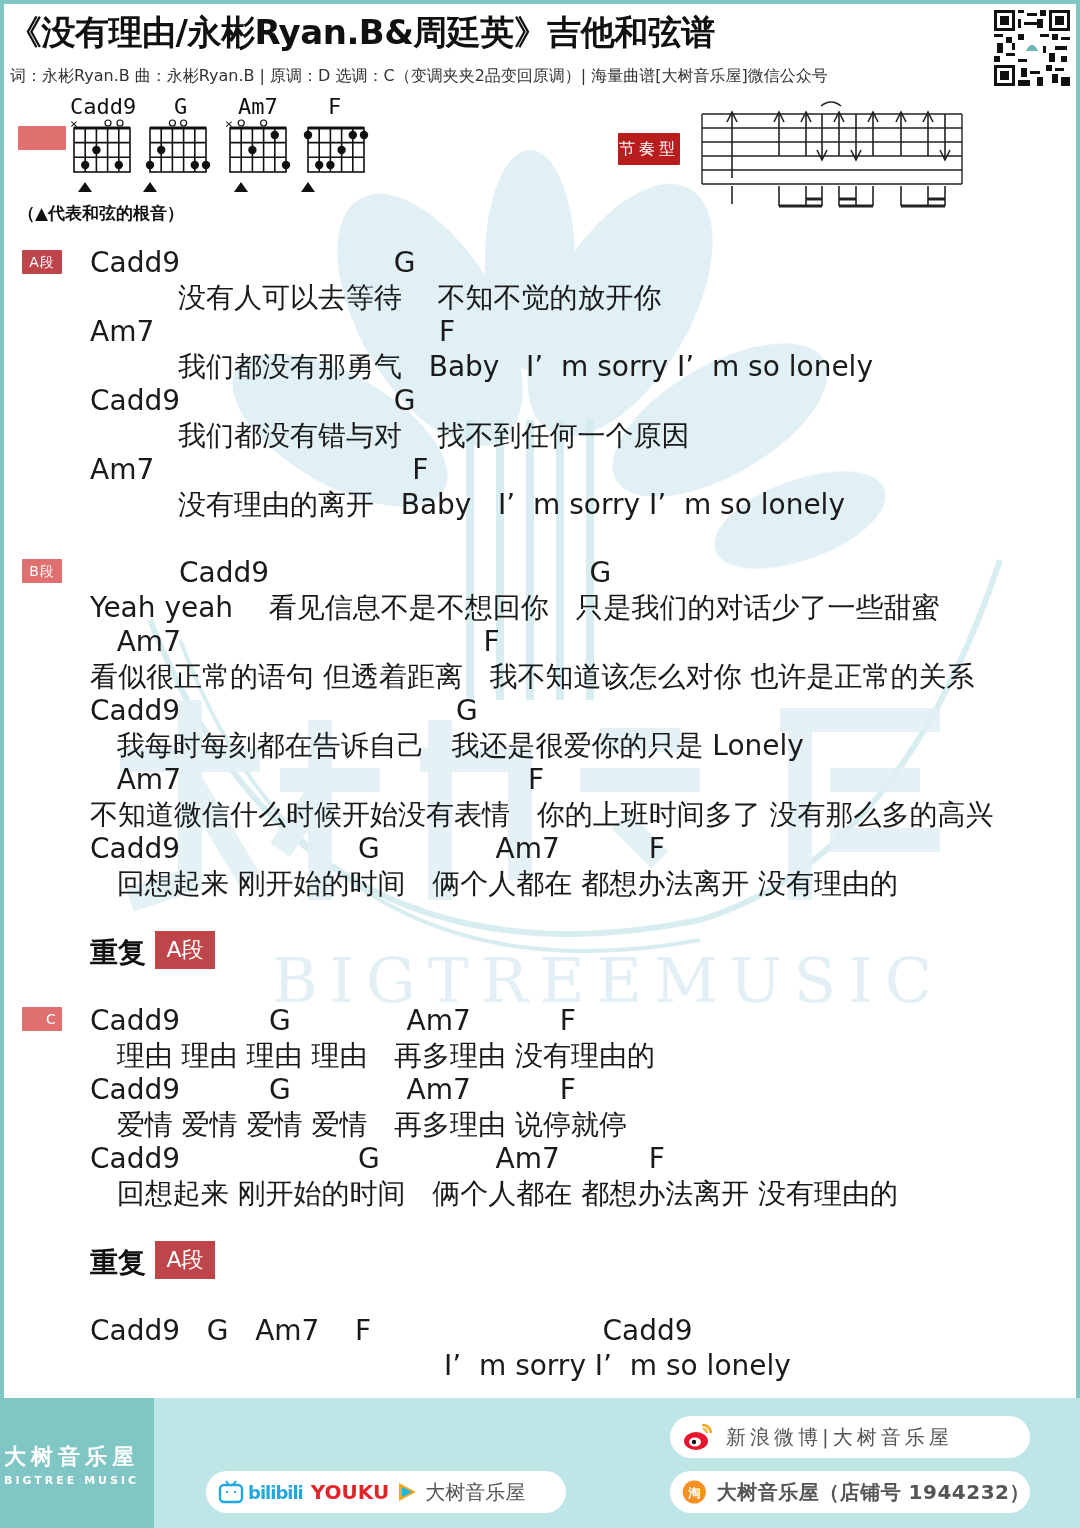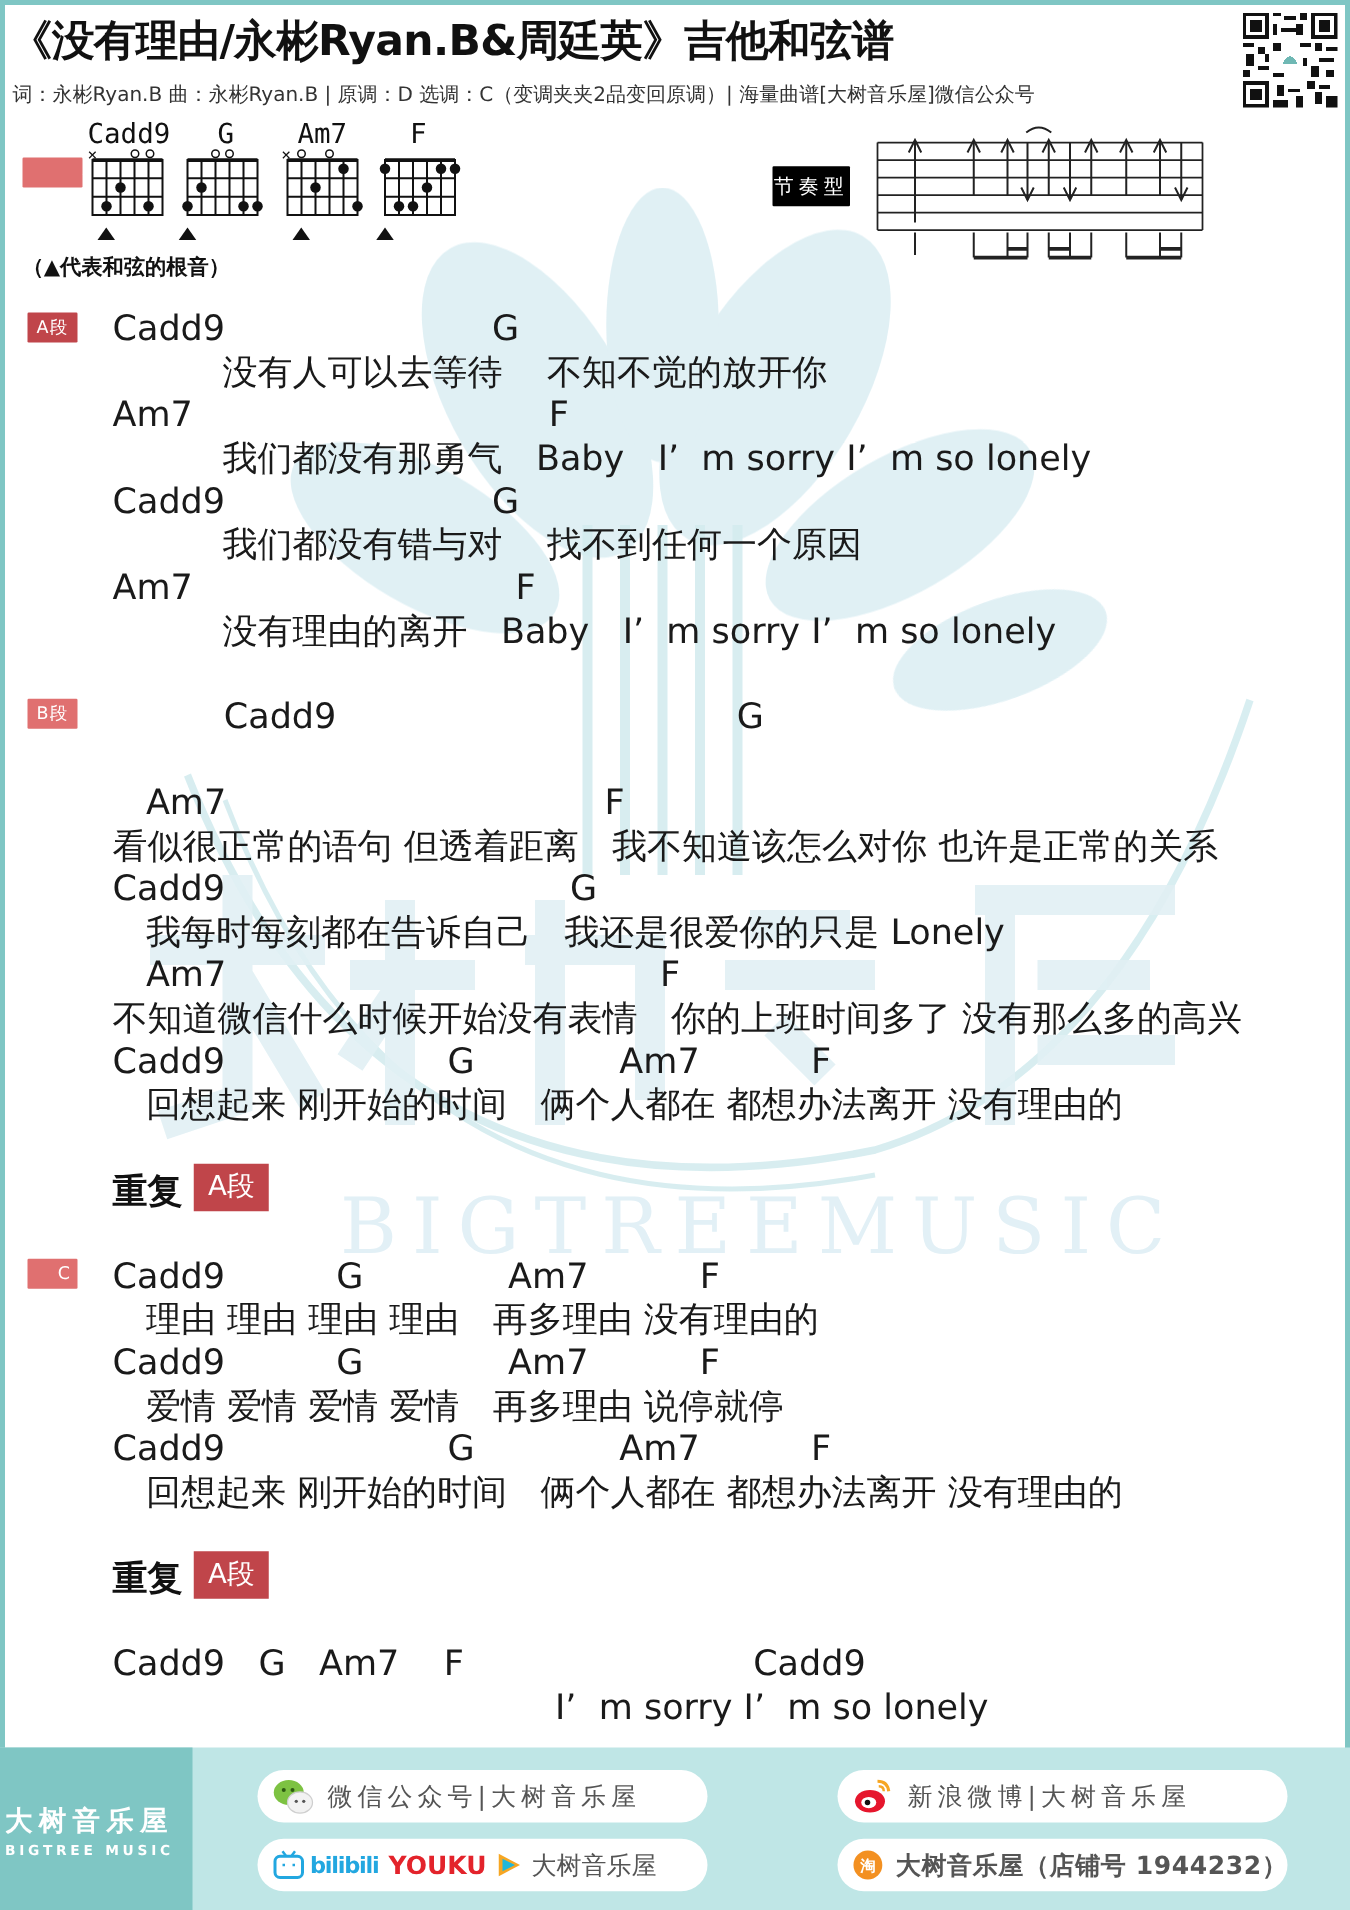--- a/index.html
+++ b/index.html
@@ -28,21 +28,21 @@
   }
   .qr {
     position: absolute; left: 994px; top: 10px; width: 76px; height: 76px; background: #fff;
   }
 
   .tag {
     position: absolute; color: #fff; font-size: 14px; text-align: center; line-height: 22px;
     height: 24px; border-radius: 1px; letter-spacing: 1px;
   }
   .tag-chord { background: #e07070; left: 18px; top: 126px; width: 44px; padding-left: 48px; }
-  .tag-rhythm { background: #000000; left: 618px; top: 133px; width: 62px; height: 32px; line-height: 32px; font-size: 16px; letter-spacing: 4px; }
+  .tag-rhythm { background: #b91c1c; left: 618px; top: 133px; width: 62px; height: 32px; line-height: 32px; font-size: 16px; letter-spacing: 4px; }
   .tag-sec { background: #c0454a; left: 22px; width: 40px; height: 24px; line-height: 24px; font-size: 14px; }
   .tag-sec.light { background: #e07070; }
 
   .root-note { position: absolute; left: 18px; top: 202px; font-size: 17px; font-weight: bold; color: #111; white-space: nowrap; }
 
   .sheet { position: absolute; left: 0; top: 0; width: 1080px; height: 1400px; }
   .line { position: absolute; font-size: 28px; white-space: pre; color: #1a1a1a; line-height: 34px; }
   .chord { font-size: 28px; }
 
   .repeat { position: absolute; left: 90px; font-size: 28px; font-weight: bold; color: #111; }
@@ -298,20 +298,21 @@
   <div class="line" style="left:178px;top:281px;">没有人可以去等待    不知不觉的放开你</div>
   <div class="line chord" style="left:90px;top:315px;">Am7                                F</div>
   <div class="line" style="left:178px;top:350px;">我们都没有那勇气   Baby   I’  m sorry I’  m so lonely</div>
   <div class="line chord" style="left:90px;top:384px;">Cadd9                        G</div>
   <div class="line" style="left:178px;top:419px;">我们都没有错与对    找不到任何一个原因</div>
   <div class="line chord" style="left:90px;top:453px;">Am7                             F</div>
   <div class="line" style="left:178px;top:488px;">没有理由的离开   Baby   I’  m sorry I’  m so lonely</div>
 
   <div class="tag tag-sec light" style="top:559px;">B段</div>
   <div class="line chord" style="left:90px;top:556px;">          Cadd9                                    G</div>
+  <div class="line" style="left:90px;top:591px;">Yeah yeah    看见信息不是不想回你   只是我们的对话少了一些甜蜜</div>
   <div class="line chord" style="left:90px;top:625px;">   Am7                                  F</div>
   <div class="line" style="left:90px;top:660px;">看似很正常的语句 但透着距离   我不知道该怎么对你 也许是正常的关系</div>
   <div class="line chord" style="left:90px;top:694px;">Cadd9                               G</div>
   <div class="line" style="left:90px;top:729px;">   我每时每刻都在告诉自己   我还是很爱你的只是 Lonely</div>
   <div class="line chord" style="left:90px;top:763px;">   Am7                                       F</div>
   <div class="line" style="left:90px;top:798px;">不知道微信什么时候开始没有表情   你的上班时间多了 没有那么多的高兴</div>
   <div class="line chord" style="left:90px;top:832px;">Cadd9                    G             Am7          F</div>
   <div class="line" style="left:90px;top:867px;">   回想起来 刚开始的时间   俩个人都在 都想办法离开 没有理由的</div>
 
   <div class="repeat" style="top:934px;">重复</div>
@@ -331,31 +332,20 @@
   <div class="line chord" style="left:90px;top:1314px;">Cadd9   G   Am7    F                          Cadd9</div>
   <div class="line" style="left:444px;top:1349px;">I’  m sorry I’  m so lonely</div>
 </div>
 
 <div class="footer">
   <div class="footer-brand">
     <div class="brand-cn">大树音乐屋</div>
     <div class="brand-en">BIGTREE MUSIC</div>
   </div>
 
-  <div class="pill" style="left:206px;top:18px;width:360px;">
-    <svg width="34" height="32" viewBox="0 0 34 32">
-      <ellipse cx="13" cy="13" rx="12" ry="10" fill="#7dc242"></ellipse>
-      <circle cx="9" cy="11" r="1.6" fill="#2d5a12"></circle>
-        <circle cx="16" cy="11" r="1.6" fill="#2d5a12"></circle>
-      <ellipse cx="22" cy="21" rx="10" ry="8.5" fill="#f2f2f2" stroke="#cfcfcf"></ellipse>
-      <circle cx="19" cy="20" r="1.3" fill="#555"></circle>
-        <circle cx="25" cy="20" r="1.3" fill="#555"></circle>
-    </svg>
-    <span class="pill-text">微信公众号|大树音乐屋</span>
-  </div>
 
   <div class="pill" style="left:206px;top:73px;width:360px;">
     <svg width="26" height="24" viewBox="0 0 26 24">
       <rect x="2" y="5" width="22" height="17" rx="4" fill="none" stroke="#22a7e0" stroke-width="2.4"></rect>
       <line x1="8" y1="1" x2="11" y2="5" stroke="#22a7e0" stroke-width="2"></line>
       <line x1="18" y1="1" x2="15" y2="5" stroke="#22a7e0" stroke-width="2"></line>
       <line x1="8" y1="12" x2="10" y2="12" stroke="#22a7e0" stroke-width="2"></line>
       <line x1="16" y1="12" x2="18" y2="12" stroke="#22a7e0" stroke-width="2"></line>
     </svg>
     <span style="font-size:18px;color:#22a7e0;font-weight:bold;margin-left:4px;letter-spacing:-1px;">bilibili</span>

